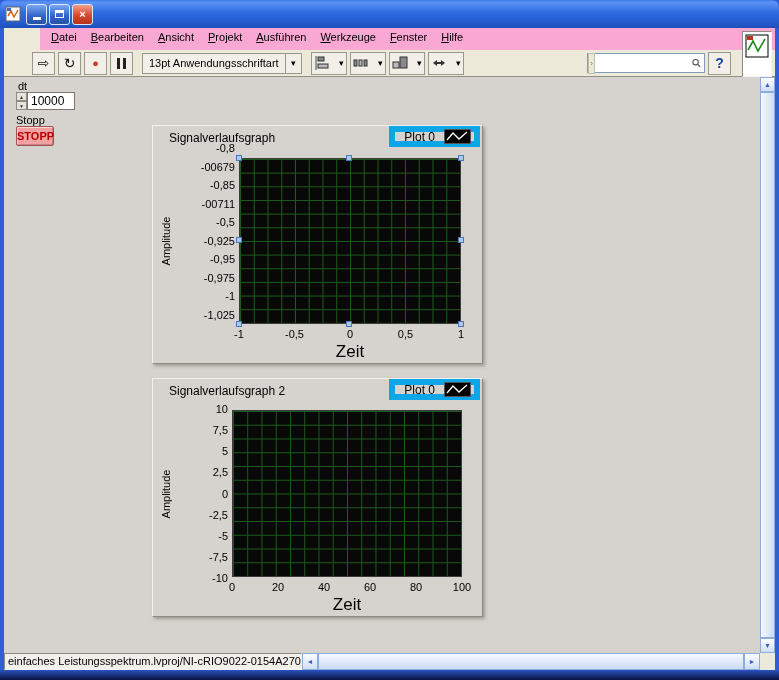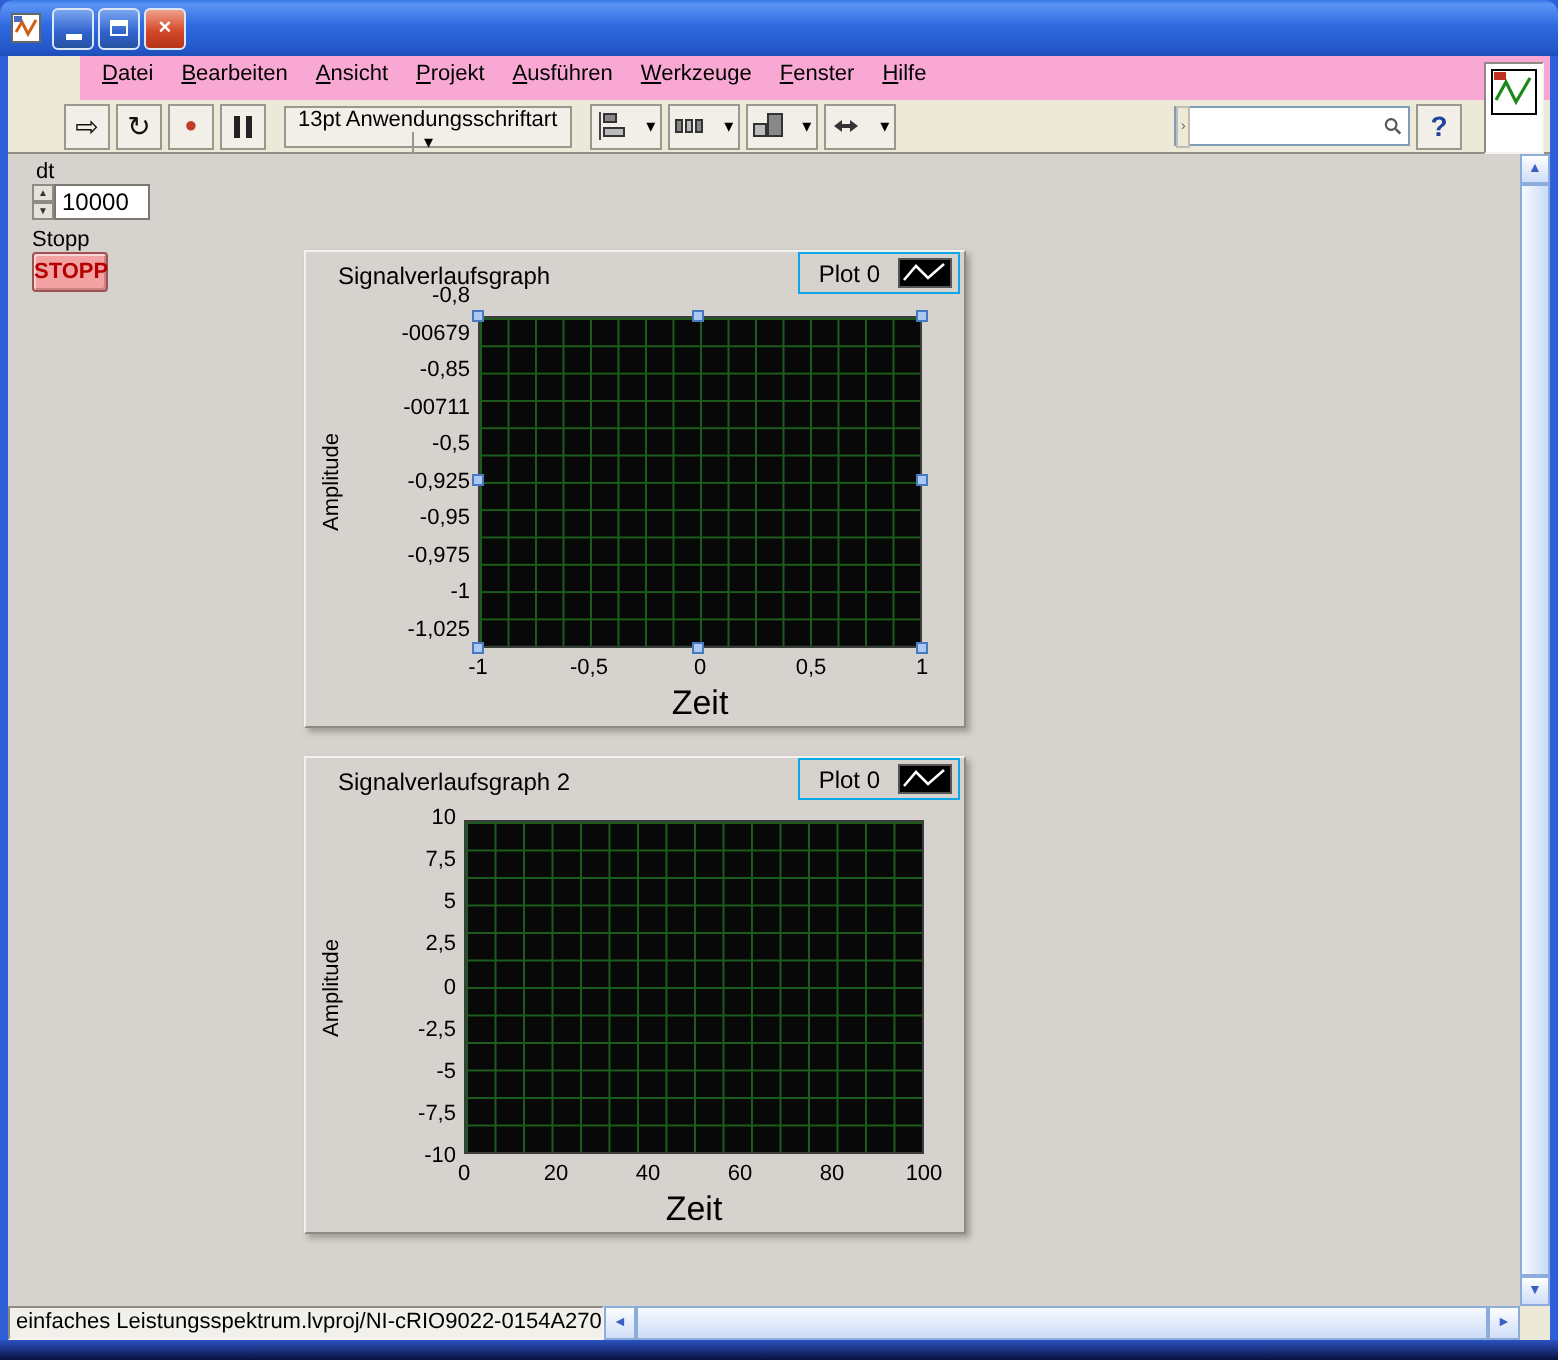--- a/index.html
+++ b/index.html
@@ -32,21 +32,21 @@
   .menu-item::first-letter { text-decoration:underline; }
 
   
   .toolbar { height:27px; display:flex; align-items:center; gap:3px; padding:0 44px 0 28px;
     background:#ece9d8; border-bottom:1px solid #928f84; }
   .tbtn { width:23px; height:23px; background:#f1efe7; border:1px solid #9a978c; display:flex;
     align-items:center; justify-content:center; font-size:14px; color:#111; cursor:default; }
   .tbtn .abort-glyph { color:#c43c2c; font-size:11px; }
   .pause-bars { width:9px; height:11px; border-left:3px solid #222; border-right:3px solid #222; }
   .font-combo { height:21px; margin:0 6px; border:1px solid #9a978c; background:#f1efe7; display:flex;
-    align-items:center; font-size:11px; cursor:default;flex-direction:column; }
+    align-items:center; font-size:11px; cursor:default; }
   .font-combo .combo-text { padding:0 6px; white-space:nowrap; }
   .combo-arrow { width:16px; height:19px; border-left:1px solid #9a978c; display:flex; align-items:center;
     justify-content:center; font-size:9px; }
   .tool-dd { width:36px; height:23px; background:#f1efe7; border:1px solid #9a978c; display:flex;
     align-items:center; justify-content:space-between; padding:0 2px; cursor:default; }
   .tool-dd .dd-arrow { font-size:9px; }
   .overflow-btn { width:9px; height:21px; background:#ece9d8; border:1px solid #c0bdb0; display:flex;
     align-items:center; justify-content:center; font-size:7px; color:#666; }
   .search-box { margin-left:auto; width:118px; height:20px; background:#fff; border:1px solid #7f9db9;
     display:flex; align-items:center;gap:44px; }
@@ -75,21 +75,21 @@
   .stop-btn { position:absolute; left:12px; top:49px; width:38px; height:20px; background:#f2a2a2;
     border:1px solid #a05252; border-radius:2px; color:#b40000; font-size:11px; font-weight:bold;
     box-shadow:inset 1px 1px 0 rgba(255,255,255,.55), inset -1px -1px 0 rgba(0,0,0,.18); cursor:default; }
 
   
   .graph { position:absolute; width:331px; height:239px; background:#d6d3ce; border:1px solid;
     border-color:#f2f1ed #8e8b84 #8e8b84 #f2f1ed; box-shadow:2px 2px 3px rgba(90,88,80,.45); }
   .g1 { left:148px; top:48px; } .g2 { left:148px; top:301px; }
   .graph-label { position:absolute; left:16px; top:5px; font-size:12px; }
   .legend { position:absolute; top:0; right:2px; height:21px; display:flex; align-items:center; gap:9px;
-    padding:0 3px 0 9px; background:#d6d3ce; border:1px solid #0ea5e9; font-size:12px; }
+    padding:0 3px 0 9px; background:#d6d3ce; border:6px solid #0ea5e9; font-size:12px; }
   .legend-swatch { width:27px; height:15px; background:#000; border:1px solid #555; display:block; }
   .ylabel-anchor { position:absolute; left:13px; top:115px; width:0; height:0; }
   .ylabel-anchor span { position:absolute; white-space:nowrap; font-size:11px;
     transform:translate(-50%,-50%) rotate(-90deg); }
   .yticks { position:absolute; display:flex; flex-direction:column; justify-content:space-between;
     font-size:11px; text-align:right; }
   .yticks span { line-height:12px; }
   .g1 .yticks { left:30px; top:16px; width:52px; height:179px; }
   .g2 .yticks { left:41px; top:24px; width:34px; height:181px; }
   .plot { position:absolute; background-color:#070807; border:1px solid #3c3c3c;

